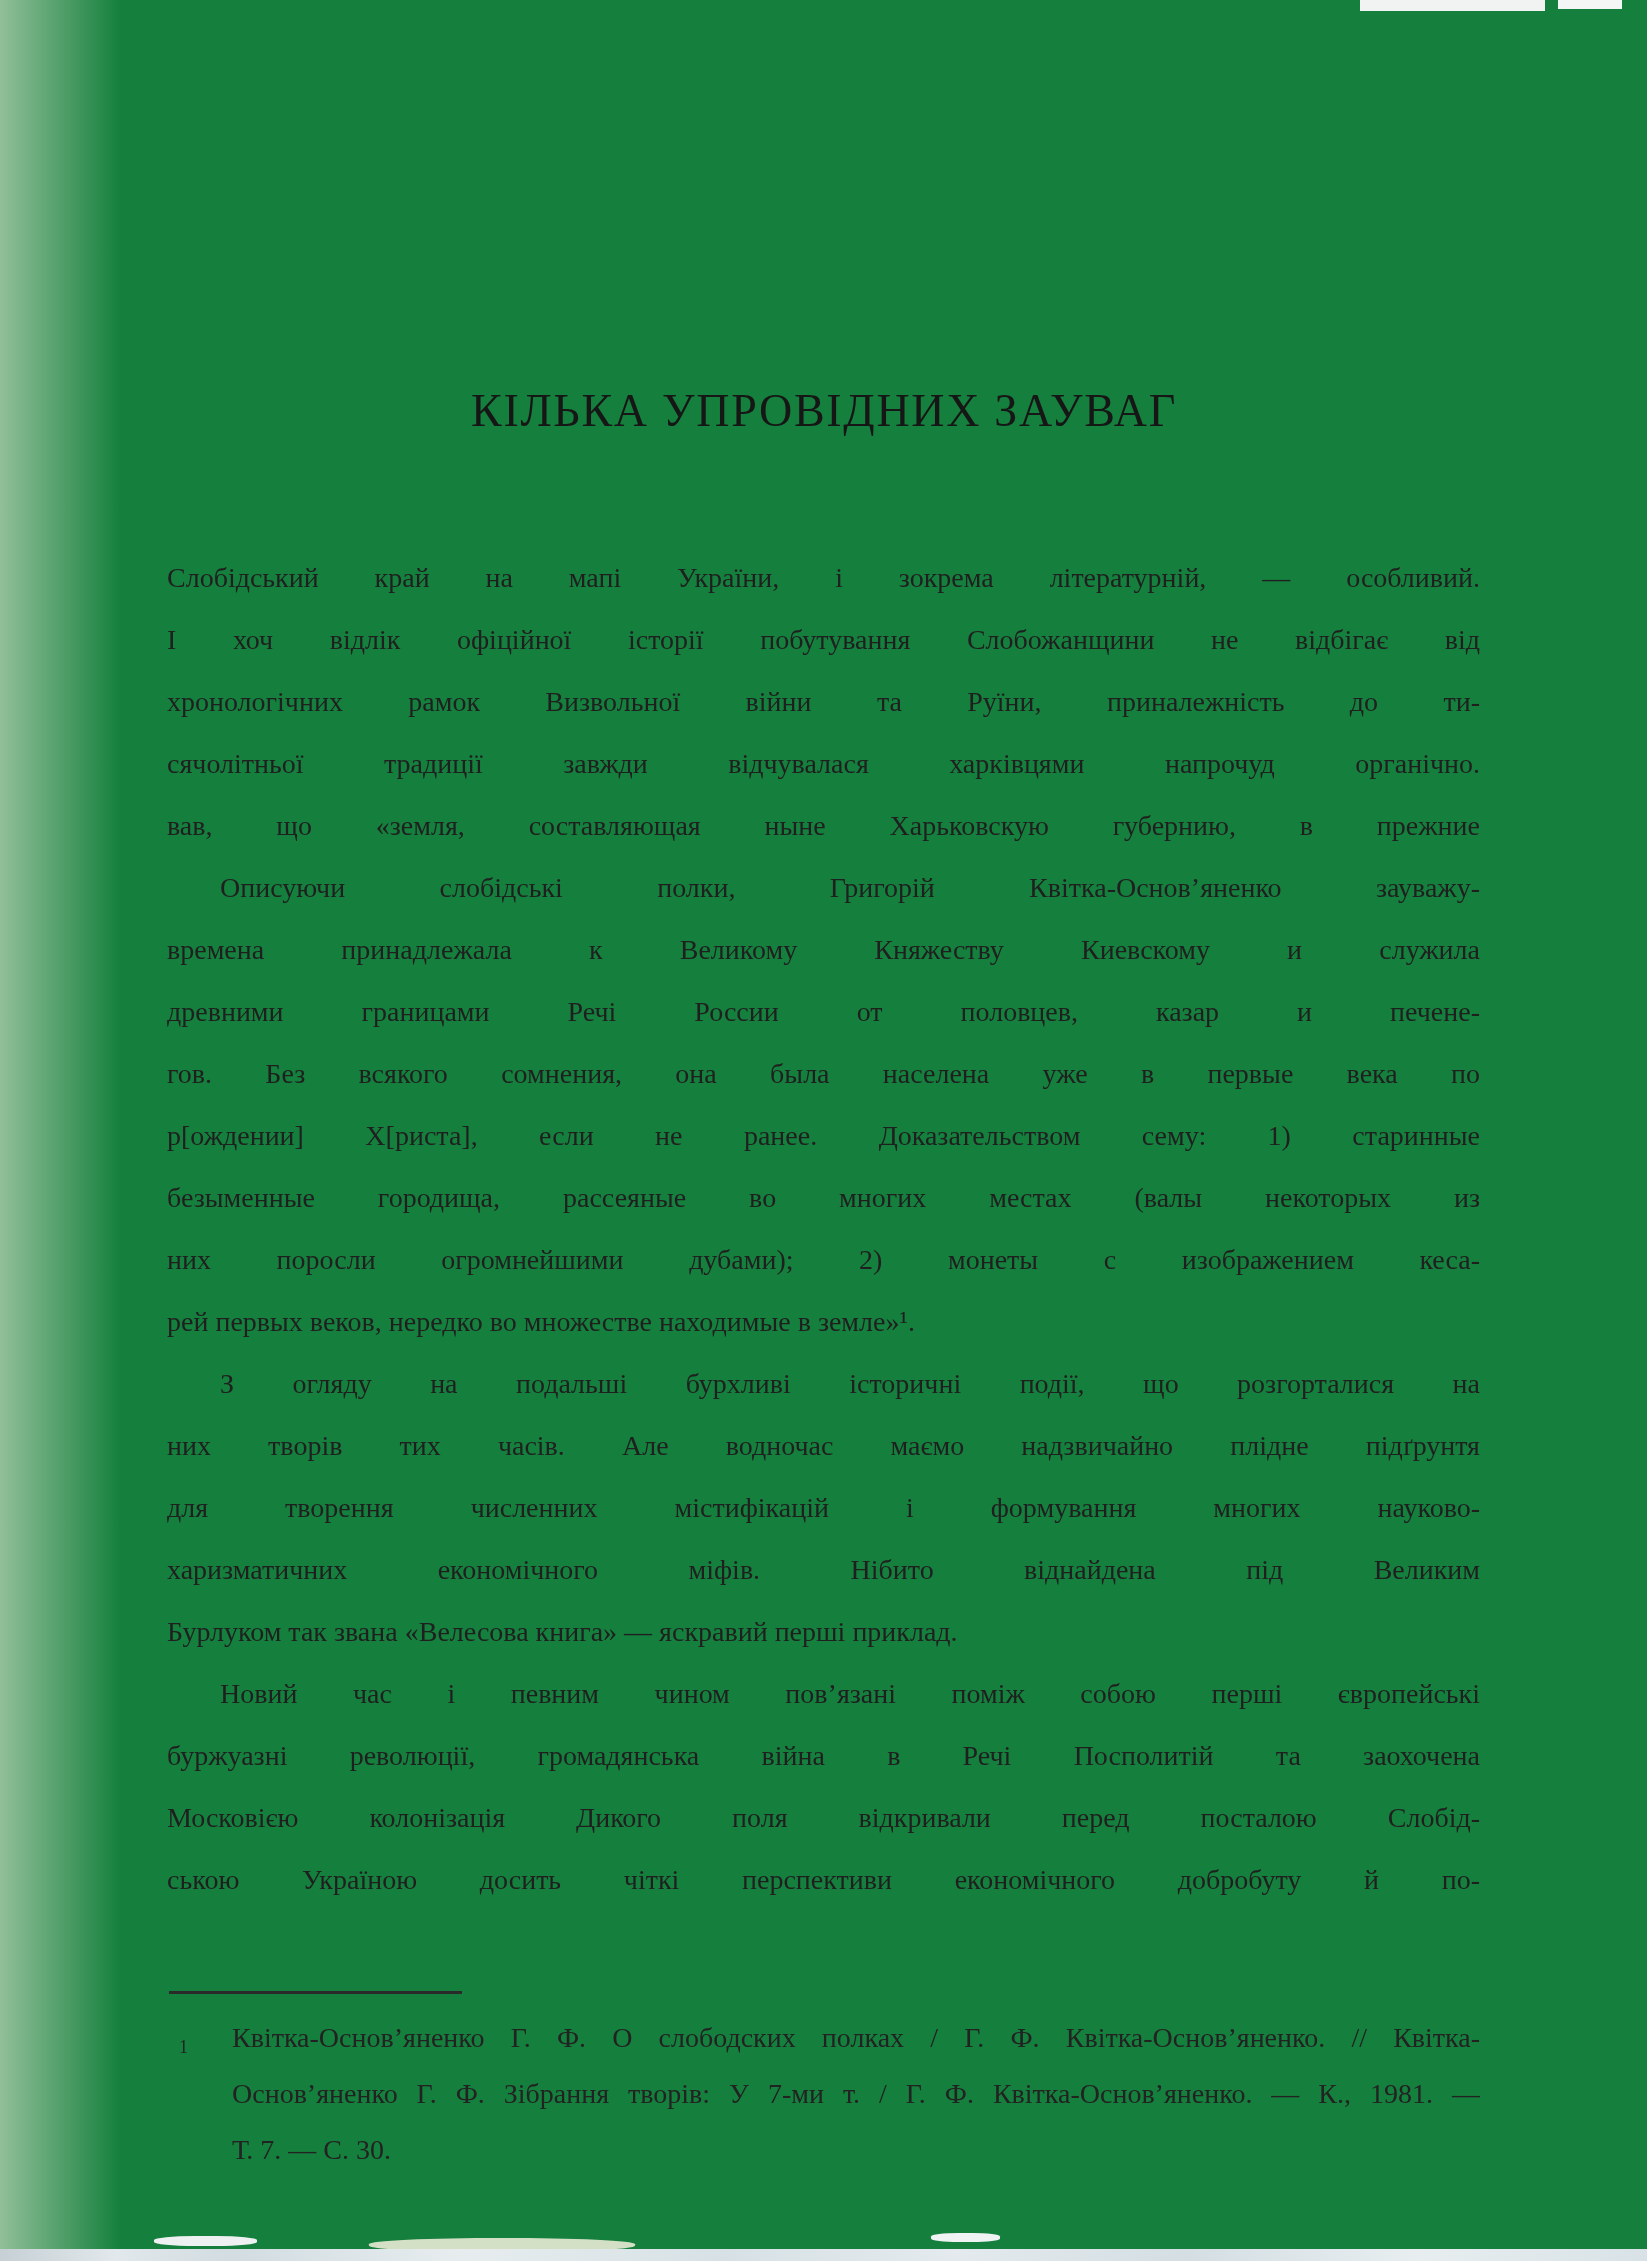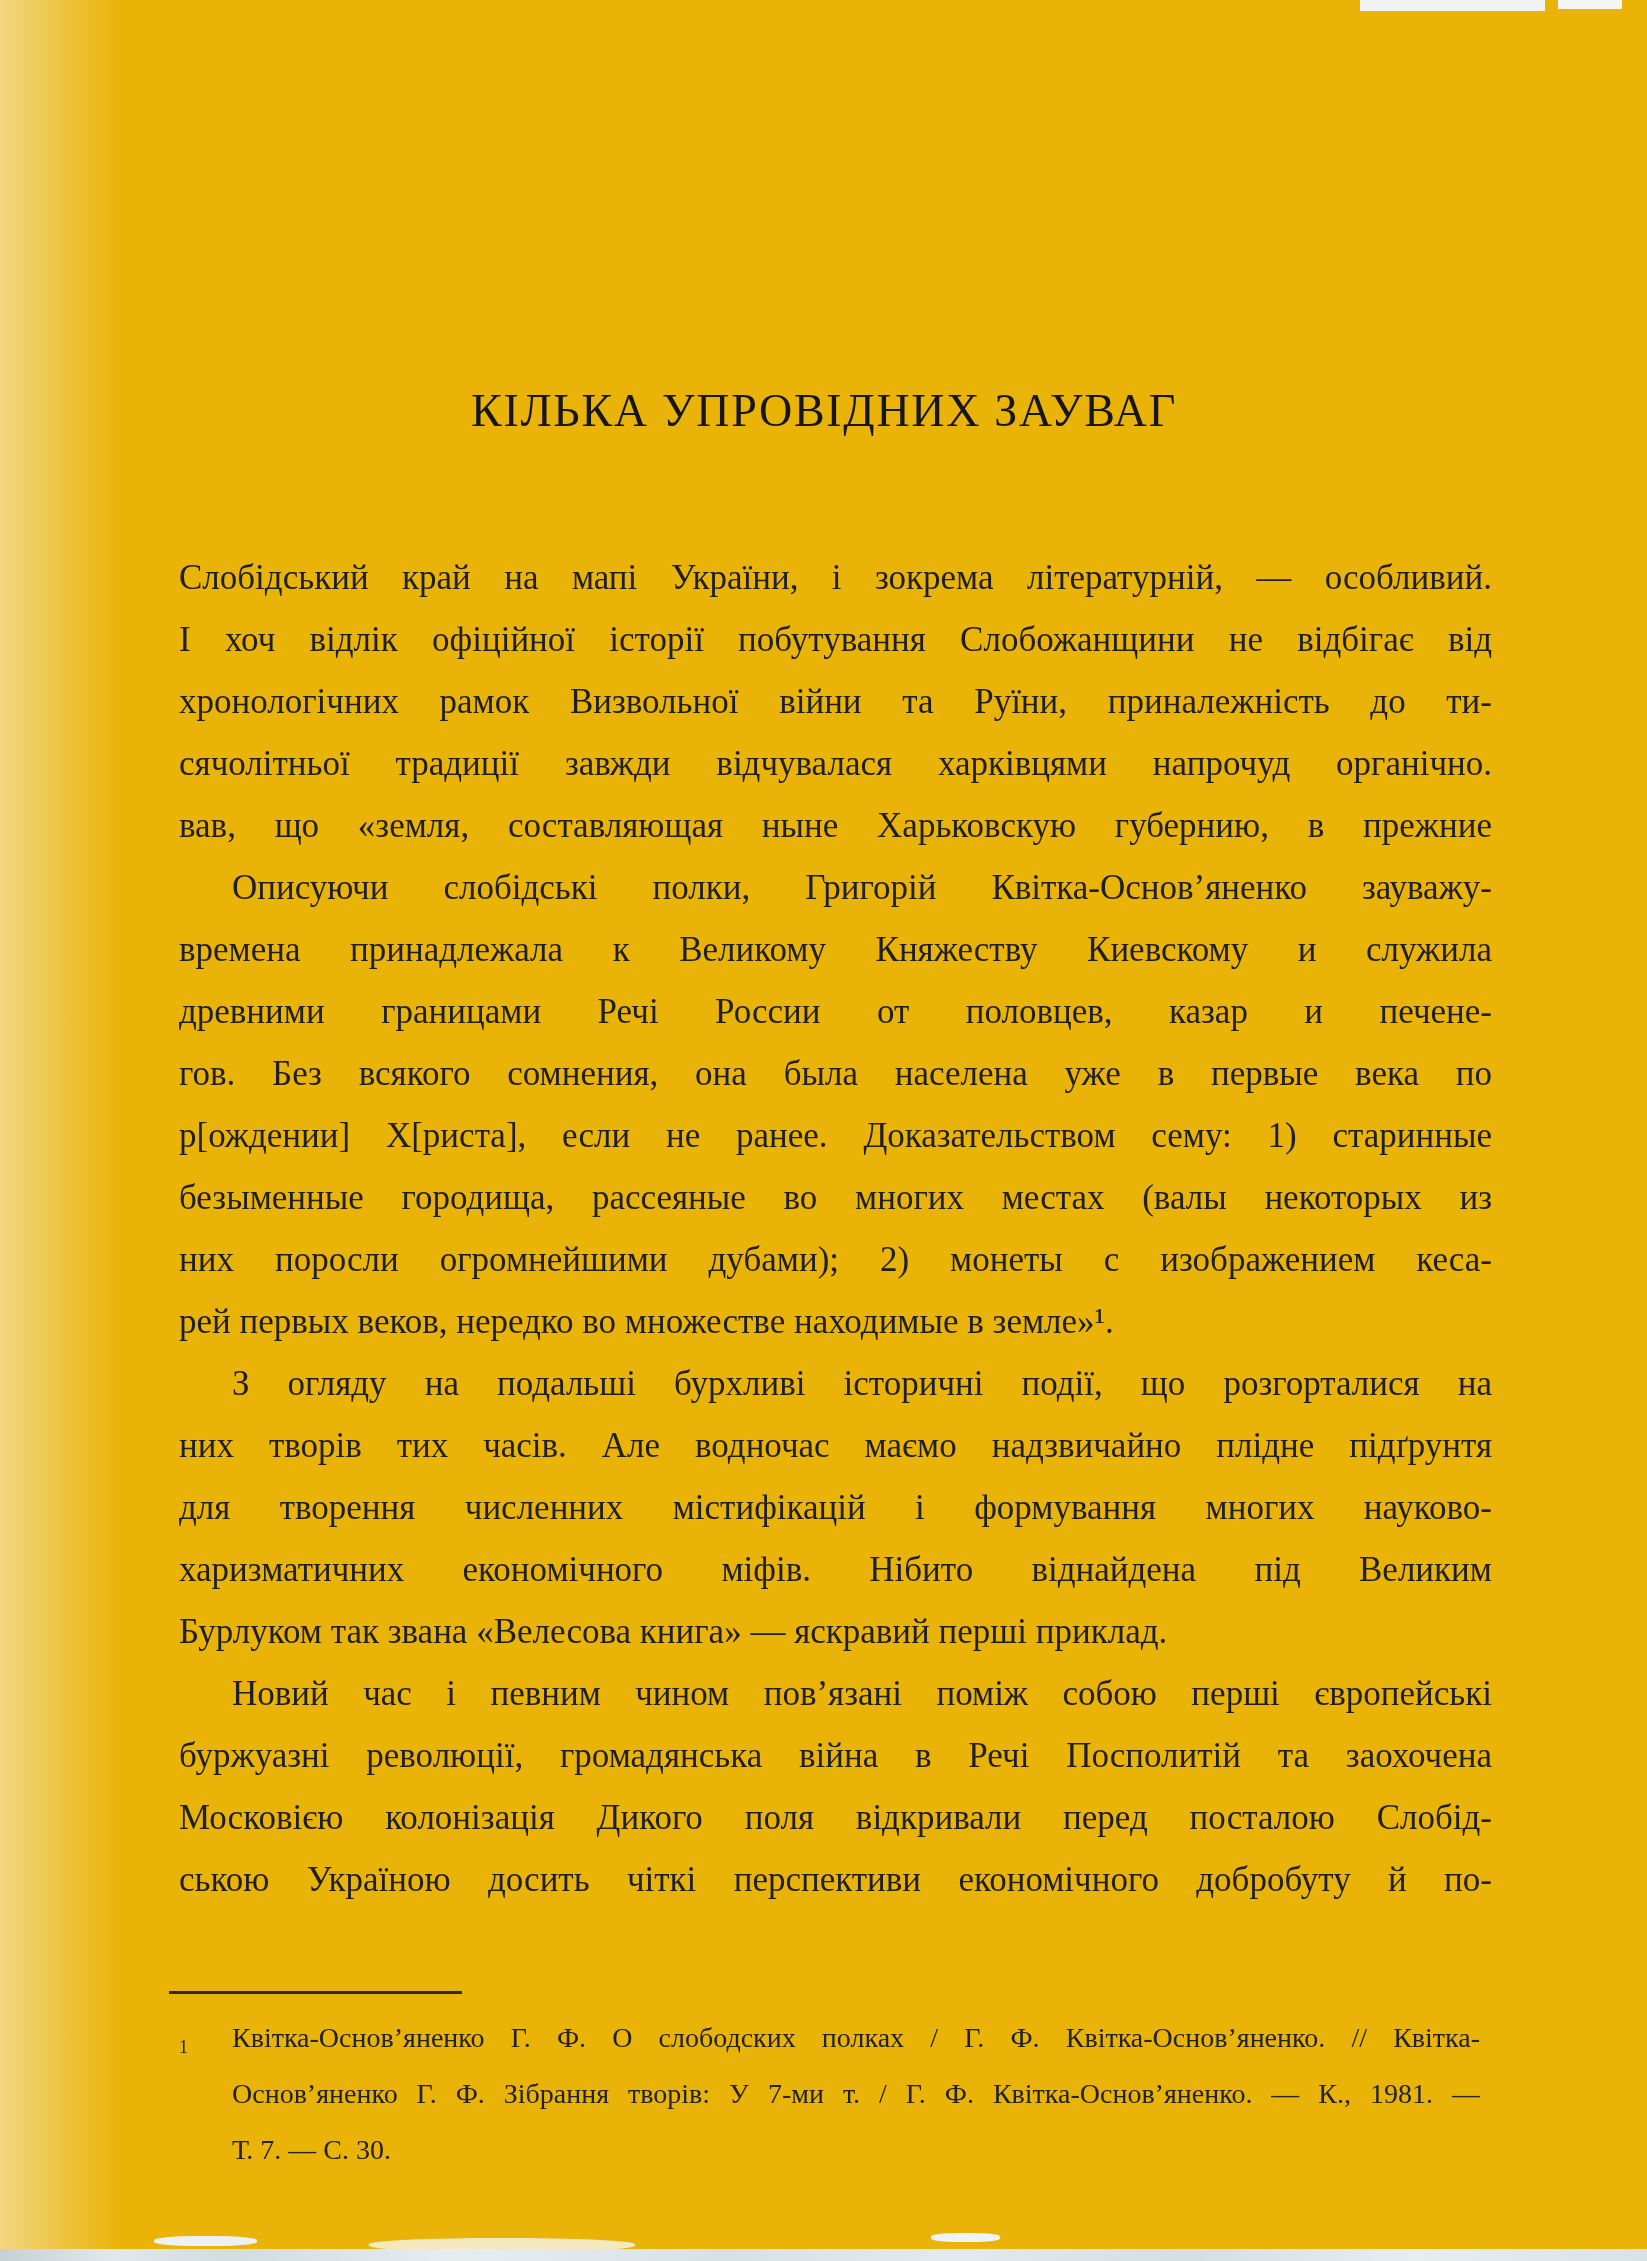--- a/index.html
+++ b/index.html
@@ -4,21 +4,21 @@
 <style>
   html, body {
     margin: 0;
     padding: 0;
     background: #ffffff;
   }
   .page {
     position: relative;
     width: 1648px;
     height: 2261px;
-    background: #eab308;
+    background: #15803d;
     overflow: hidden;
     font-family: "Liberation Serif", serif;
     color: #1f1f1f;
   }
   
   .left-tint {
     position: absolute;
     left: 0; top: 0;
     width: 120px; height: 100%;
     background: linear-gradient(90deg, rgba(248,243,228,0.55), rgba(248,243,228,0));
@@ -45,24 +45,24 @@
     margin: 0;
     text-align: center;
     font-size: 46px;
     font-weight: 400;
     letter-spacing: 1.7px;
     color: #161616;
     white-space: nowrap;
   }
   .text-block {
     position: absolute;
-    left: 179px;
+    left: 167px;
     top: 547px;
     width: 1313px;
-    font-size: 35px;
+    font-size: 28px;
     line-height: 62px;
   }
   .para { margin: 0; }
   .line {
     height: 62px;
     text-align: justify;
     text-align-last: justify;
     overflow: hidden;
   }
   .line.last {

